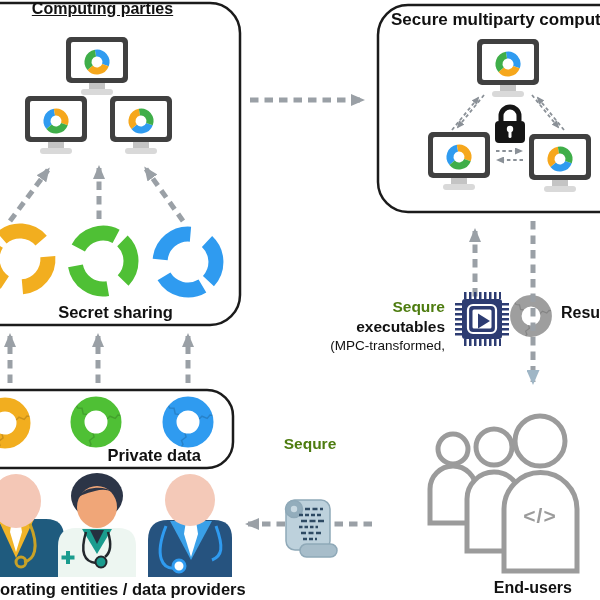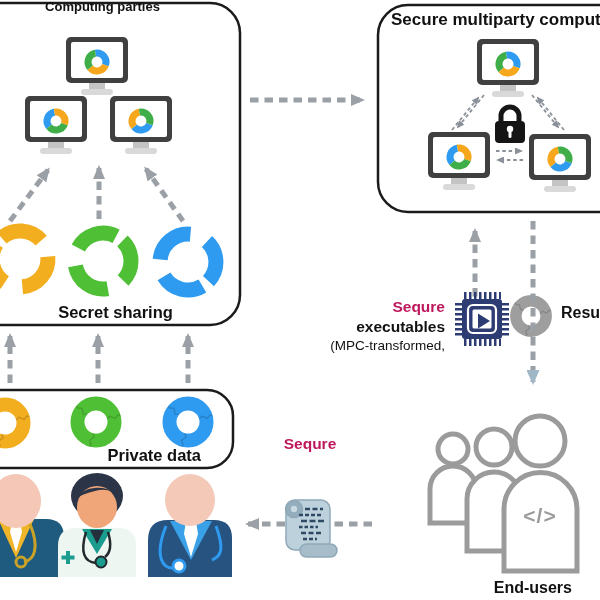--- a/index.html
+++ b/index.html
@@ -3,22 +3,22 @@
 <meta charset="utf-8">
 <style>
   html,body{margin:0;padding:0;background:#fff;}
   .stage{
     position:relative;width:600px;height:600px;overflow:hidden;background:#ffffff;
     font-family:"Liberation Sans",sans-serif;color:#111;
   }
   .stage svg{position:absolute;left:0;top:0;}
   .txt{position:absolute;line-height:1.15;}
   .b{font-weight:bold;}
-  .navy{color:#be185d;font-weight:bold;}
-  .t-computing{left:0;top:9;width:205px;text-align:center;font-size:13px;font-weight:bold;}
+  .navy{color:#4d7c0f;font-weight:bold;}
+  .t-computing{left:0;top:9;width:205px;text-align:center;font-size:16px;font-weight:bold;text-decoration:underline;}
   .t-smpc{left:391px;top:10px;width:280px;font-size:17px;font-weight:bold;white-space:nowrap;}
   .t-secret{left:0;top:303px;width:197px;text-align:center;font-size:16.5px;font-weight:bold;padding-left:17px;}
   .t-private{left:0;top:446px;width:201px;text-align:right;font-size:16.5px;font-weight:bold;}
   .t-exec{left:285px;top:297px;width:160px;text-align:right;font-size:13.5px;line-height:19.5px;}
   .t-exec .big{font-size:15.5px;}
   .t-resu{left:561px;top:304px;width:60px;font-size:16px;font-weight:bold;}
   .t-src{left:225px;top:434px;width:170px;text-align:center;font-size:13.2px;line-height:19px;}
   .t-src .big{font-size:15.5px;}
   .t-providers{left:0;top:580px;width:290px;font-size:16.5px;font-weight:bold;white-space:nowrap;}
   .t-endusers{left:452px;top:579px;width:120px;text-align:right;font-size:16px;font-weight:bold;}
@@ -255,15 +255,16 @@
   <div>(MPC-transformed,</div>
 </div>
 
 <div class="txt t-resu">Resu</div>
 
 <div class="txt t-src">
   <div class="navy big">Sequre</div>
 </div>
 
 <div class="txt t-code">&lt;/&gt;</div>
+<div class="txt t-providers">orating entities / data providers</div>
 <div class="txt t-endusers">End-users</div>
 
 </div>
 
 </body></html>

